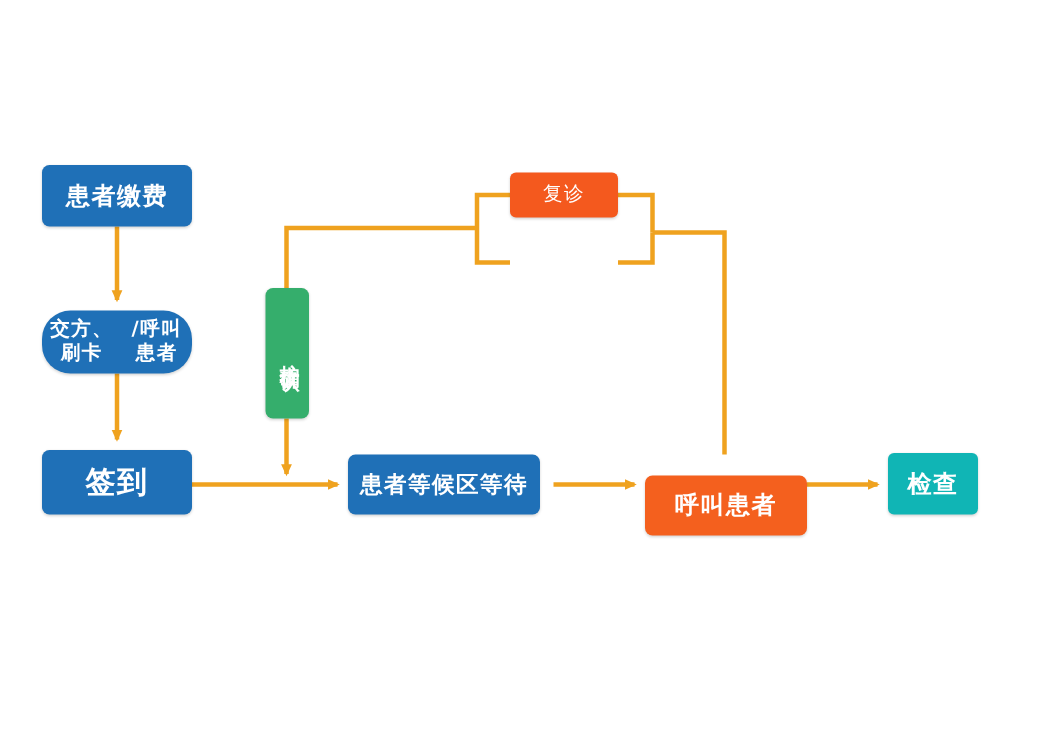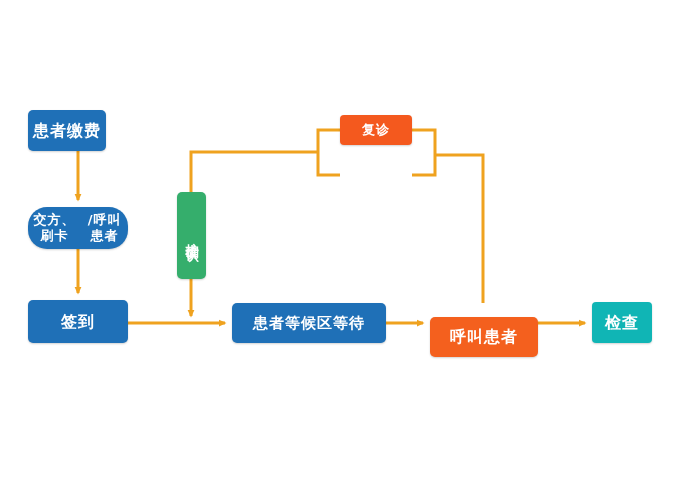--- a/index.html
+++ b/index.html
@@ -41,28 +41,28 @@
     box-shadow: 0 1px 2px rgba(0,0,0,0.18);
     z-index: 3;
   }
   .node-blue   { background: #1F70B7; }
   .node-green  { background: #35AE6C; }
   .node-orange { background: #F4591E; }
   .node-red    { background: #EE2B32; }
   .node-deep   { background: #F4601E; }
   .node-teal   { background: #10B5B5; }
 
-  .n-pay    { left: 28px;  top: 110px; width: 78px; height: 41px; font-size: 16px; font-weight: bold; }
+  .n-pay    { left: 28px;  top: 110px; width: 100px; height: 41px; font-size: 16px; font-weight: bold; }
   .n-card   { left: 28px;  top: 207px; width: 100px; height: 42px; font-size: 13px; font-weight: bold; border-radius: 19px; }
-  .n-signin { left: 28px;  top: 300px; width: 100px; height: 43px; font-size: 16px; font-weight: bold; }
+  .n-signin { left: 28px;  top: 300px; width: 100px; height: 43px; font-size: 20px; font-weight: bold; }
   .n-nurse  { left: 177px; top: 192px; width: 29px;  height: 87px; font-size: 13px; font-weight: bold;
               writing-mode: vertical-rl; text-orientation: upright; letter-spacing: 2px; }
-  .n-revisit{ left: 340px; top: 115px; width: 72px;  height: 30px; font-size: 13px; font-weight: bold; border-radius: 4px; }
+  .n-revisit{ left: 340px; top: 115px; width: 72px;  height: 30px; font-size: 13px; font-weight: normal; border-radius: 4px; }
   .n-missed { left: 340px; top: 160px; width: 72px;  height: 30px; font-size: 13px; font-weight: bold; border-radius: 4px; }
-  .n-wait   { left: 232px; top: 303px; width: 154px; height: 40px; font-size: 15px; font-weight: bold; }
+  .n-wait   { left: 232px; top: 303px; width: 128px; height: 40px; font-size: 15px; font-weight: bold; }
   .n-call   { left: 430px; top: 303px; width: 108px; height: 40px; font-size: 16px; font-weight: bold; margin-top: 14px; }
   .n-exam   { left: 592px; top: 302px; width: 60px;  height: 41px; font-size: 16px; font-weight: bold; border-radius: 4px; }
 </style>
 </head>
 <body>
 
 <div id="canvas">
 
   <svg id="wires" viewBox="0 0 700 491" width="700" height="491" xmlns="http://www.w3.org/2000/svg">
     <defs>

